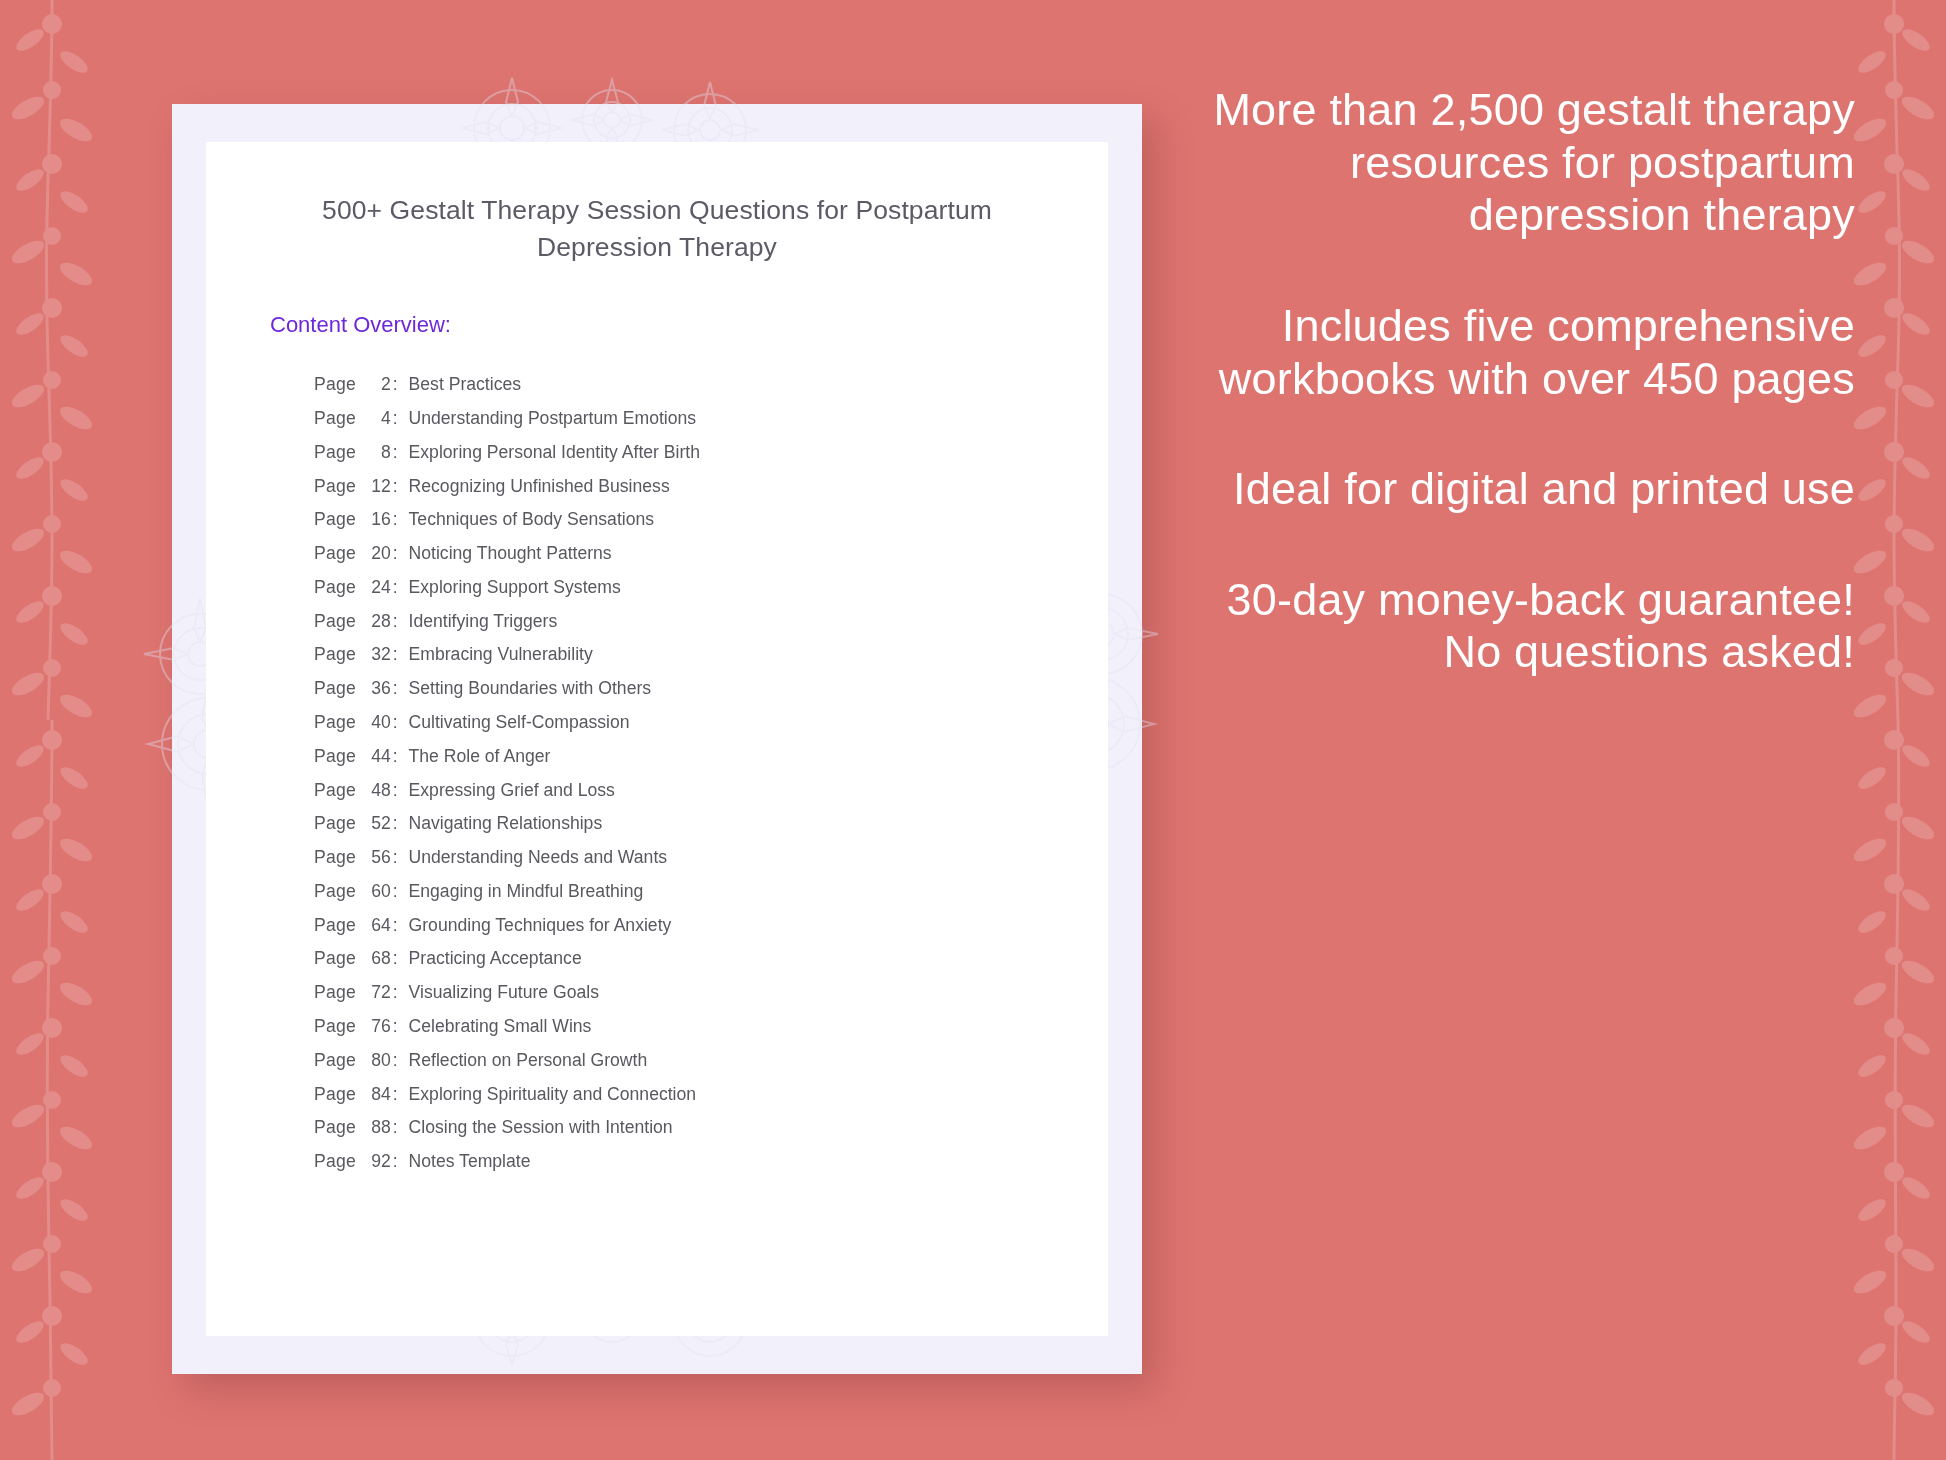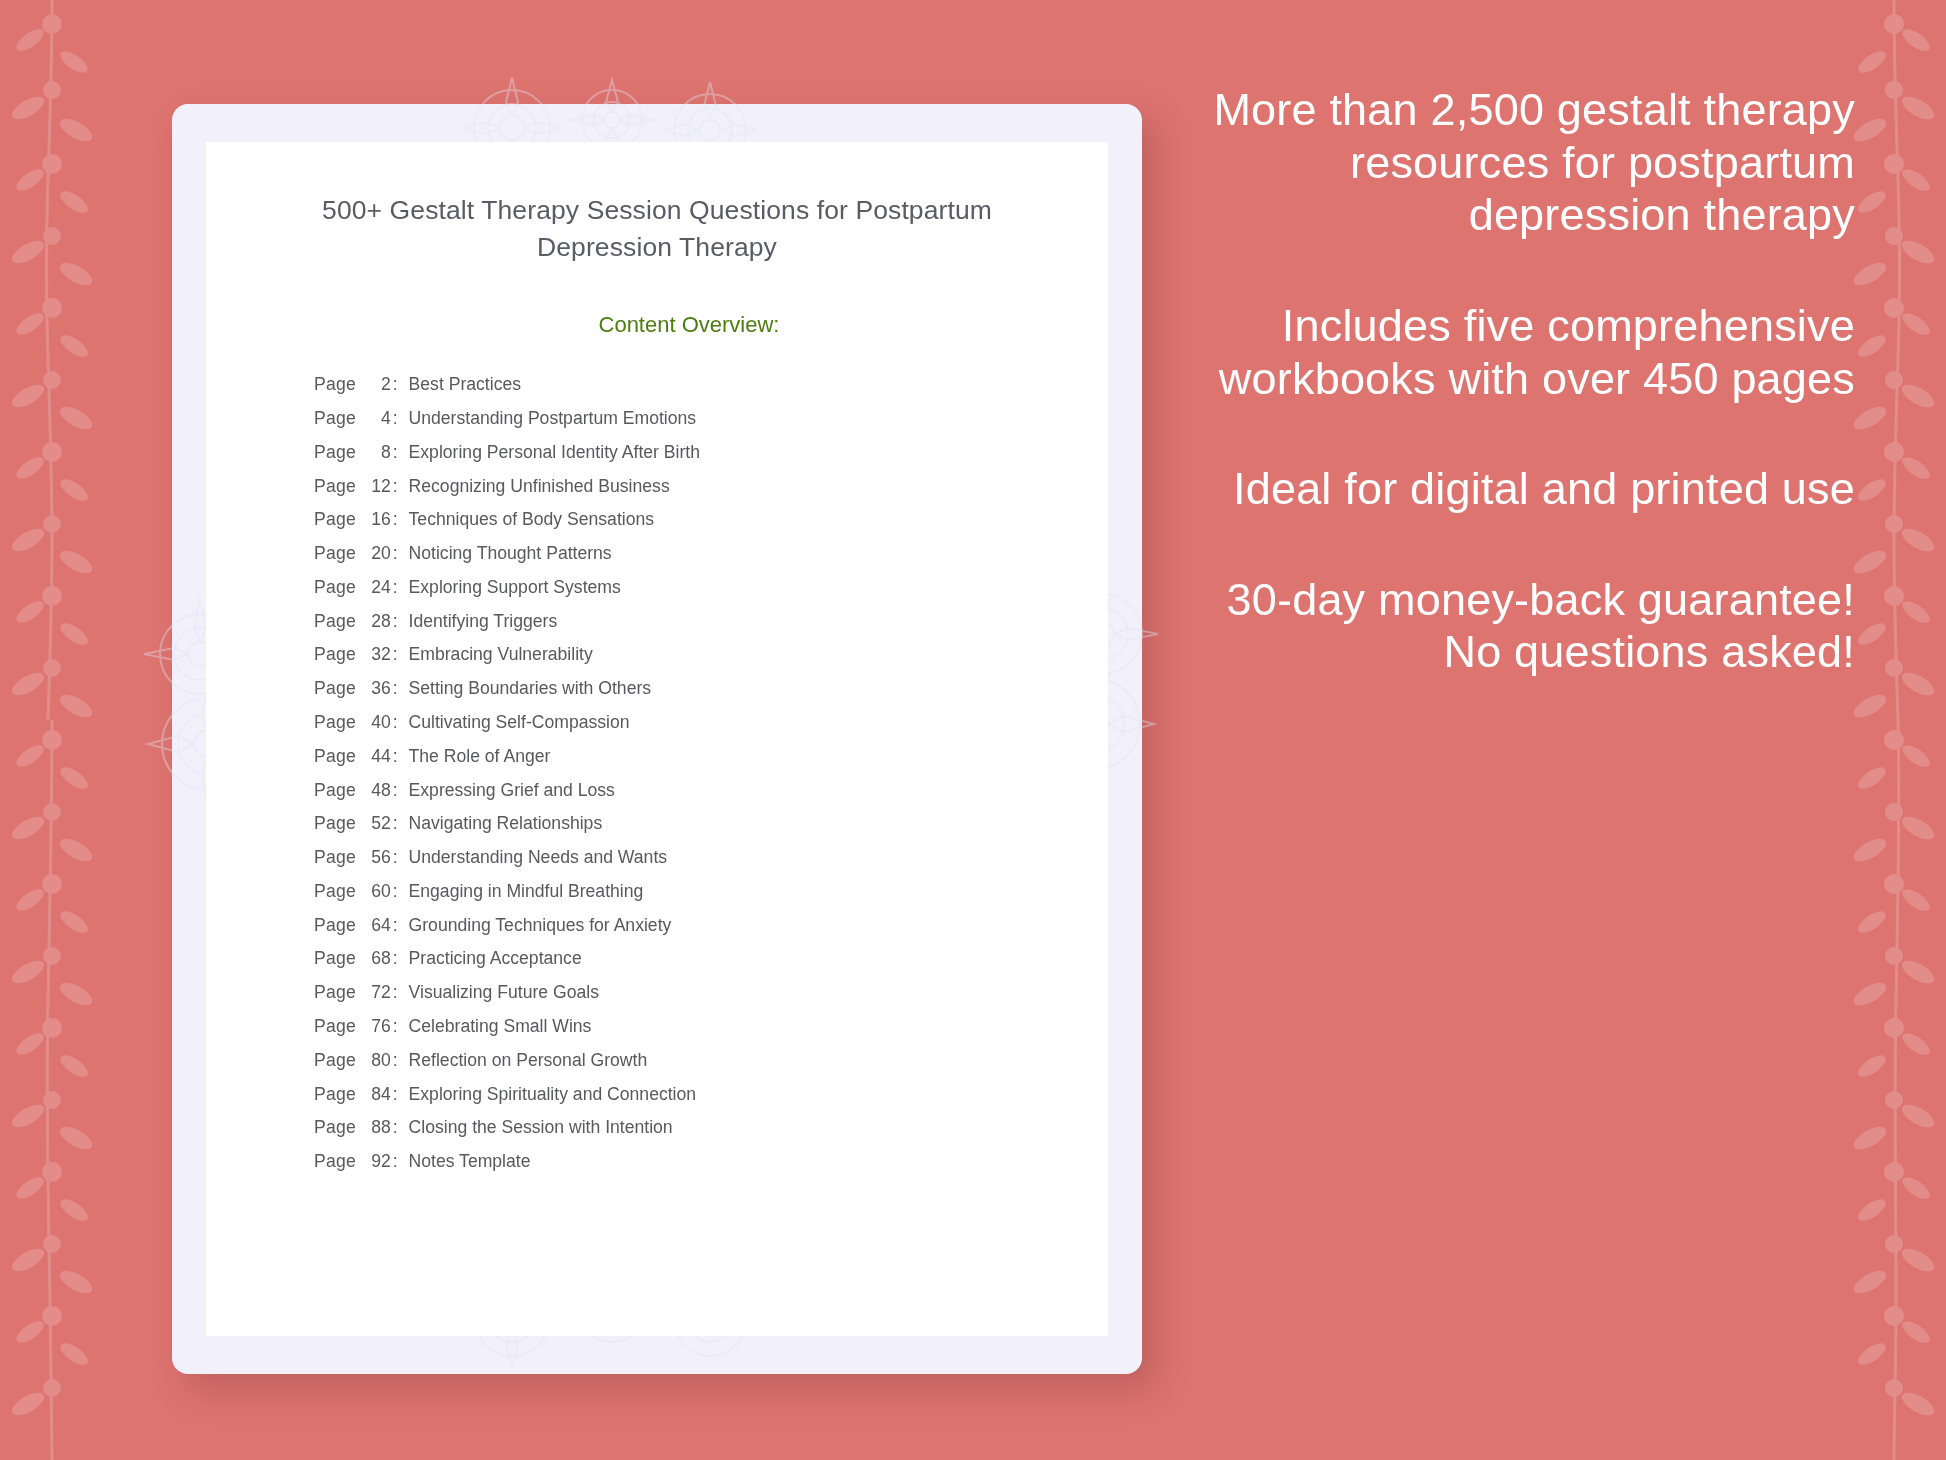--- a/index.html
+++ b/index.html
@@ -34,21 +34,20 @@
     left: 172px;
     top: 104px;
     width: 970px;
     height: 1270px;
   }
   .sheet-outer {
     position: absolute;
     inset: 0;
     background: #f2f1fb;
     box-shadow: 14px 16px 34px rgba(120, 45, 45, 0.28);
-    border-radius: 16px;
   }
   .mandala {
     position: absolute;
     opacity: 0.40;
     pointer-events: none;
   }
   .sheet-inner {
     position: absolute;
     left: 34px;
     top: 38px;
@@ -65,23 +64,22 @@
     line-height: 1.40;
     text-align: center;
     color: #5b5b66;
     font-weight: 400;
     letter-spacing: 0.1px;
   }
   .doc-subhead {
     margin: 0;
     padding: 46px 0 0 64px;
     font-size: 22px;
-    color: #4d7c0f;
+    color: #6d28d9;
     font-weight: 400;
-    text-align: center;
   }
   .toc {
     list-style: none;
     margin: 16px;
     padding: 22px 0 0 92px;
   }
   .toc li {
     font-size: 17.6px;
     color: #58585f;
     line-height: 1;

